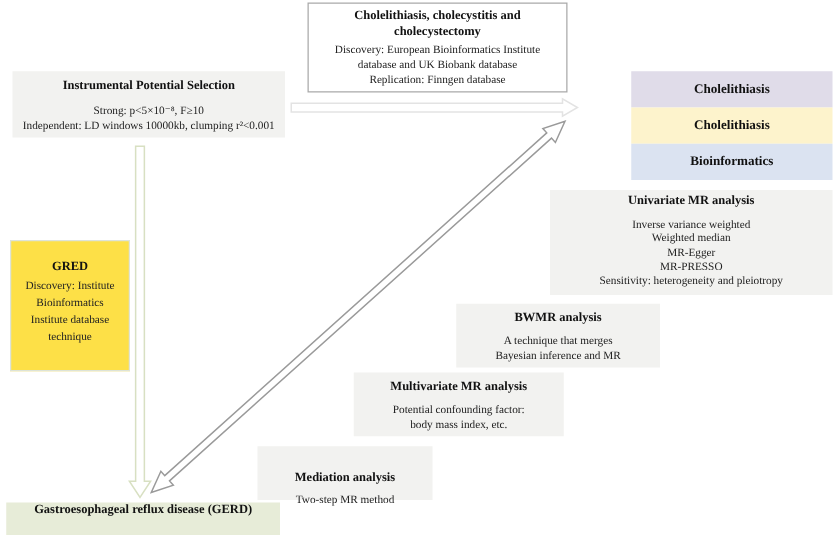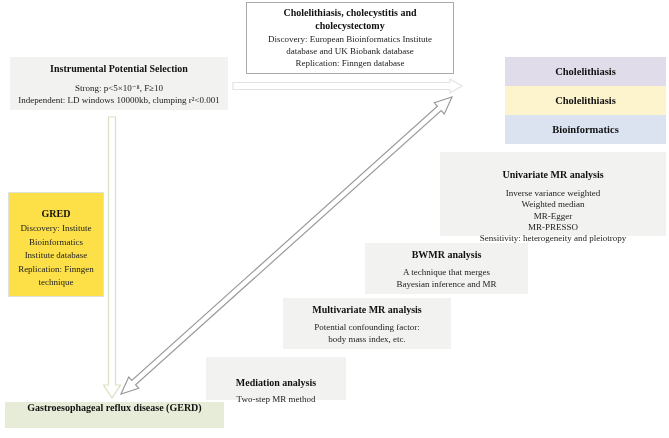--- a/index.html
+++ b/index.html
@@ -16,21 +16,21 @@
     border:1px solid #a9a9a9;padding:3px 6px;}
   .exposure-box .title{margin-bottom:2px;}
 
   .iv-box{left:10px;top:57px;width:218px;height:53px;background:#f2f2f0;padding:5px 2px;}
   .iv-box .title{margin-bottom:8px;}
 
   .outcome-stack{left:461px;top:57px;width:205px;padding-left:44px;}
   .outcome-row{height:29px;display:flex;align-items:center;justify-content:center;
     font-weight:bold;font-size:10.5px;color:#111;}
 
-  .univariate-box{left:440px;top:152px;width:226px;height:84px;background:#f2f2f0;padding:16px 2px;}
+  .univariate-box{left:440px;top:152px;width:226px;height:84px;background:#f2f2f0;padding:2px 2px;}
   .univariate-box .title{margin-bottom:7px;}
   .univariate-box .line{line-height:1.26;}
 
   .bwmr-box{left:365px;top:243px;width:163px;height:51px;background:#f2f2f0;padding:5px 2px;}
   .bwmr-box .title{margin-bottom:6px;}
 
   .multivariate-box{left:283px;top:298px;width:168px;height:51px;background:#f2f2f0;padding:5px 2px;}
   .multivariate-box .title{margin-bottom:6px;}
 
   .mediation-box{left:206px;top:357px;width:140px;height:43px;background:#f2f2f0;padding:19px 2px;}
@@ -108,21 +108,20 @@
   <div class="abs box mediation-box">
     <div class="title">Mediation analysis</div>
     <div class="line">Two-step MR method</div>
   </div>
 
   <div class="abs box gred-box">
     <div class="title">GRED</div>
     <div class="line">Discovery: Institute</div>
     <div class="line">Bioinformatics</div>
     <div class="line">Institute database</div>
-    <div class="line">Replication: Finngen</div>
     <div class="line">technique</div>
   </div>
 
   <div class="abs gerd-box" style="background-color: rgb(231, 236, 216);">
     <span>Gastroesophageal reflux disease (GERD)</span>
   </div>
 
 </div>
 
 </body></html>

